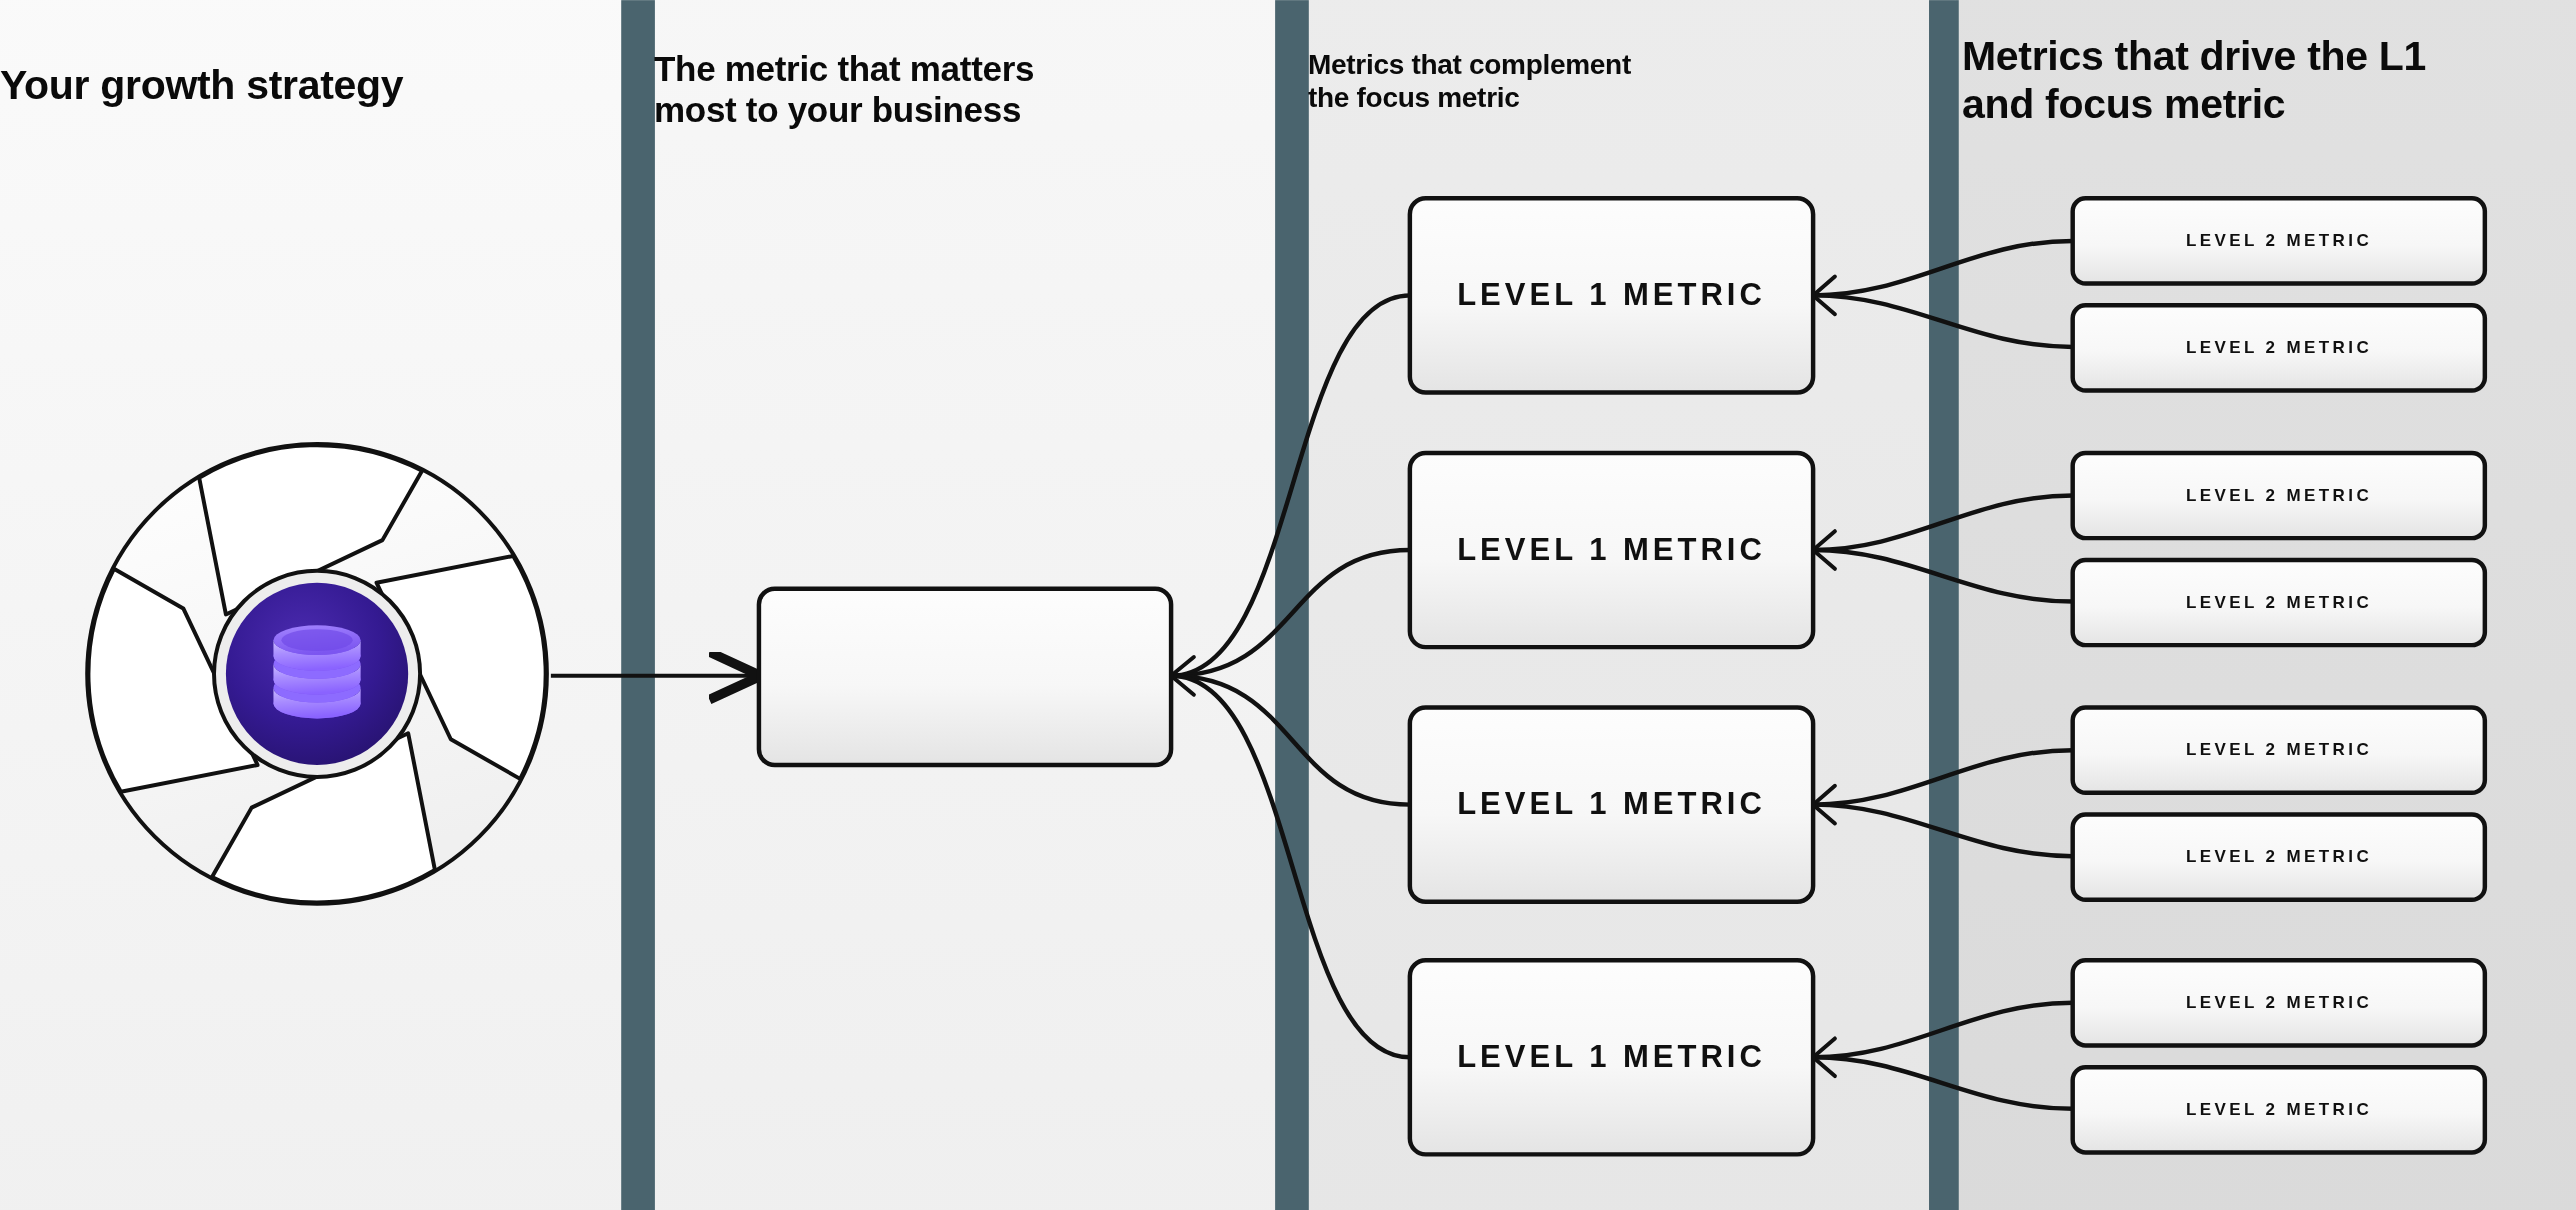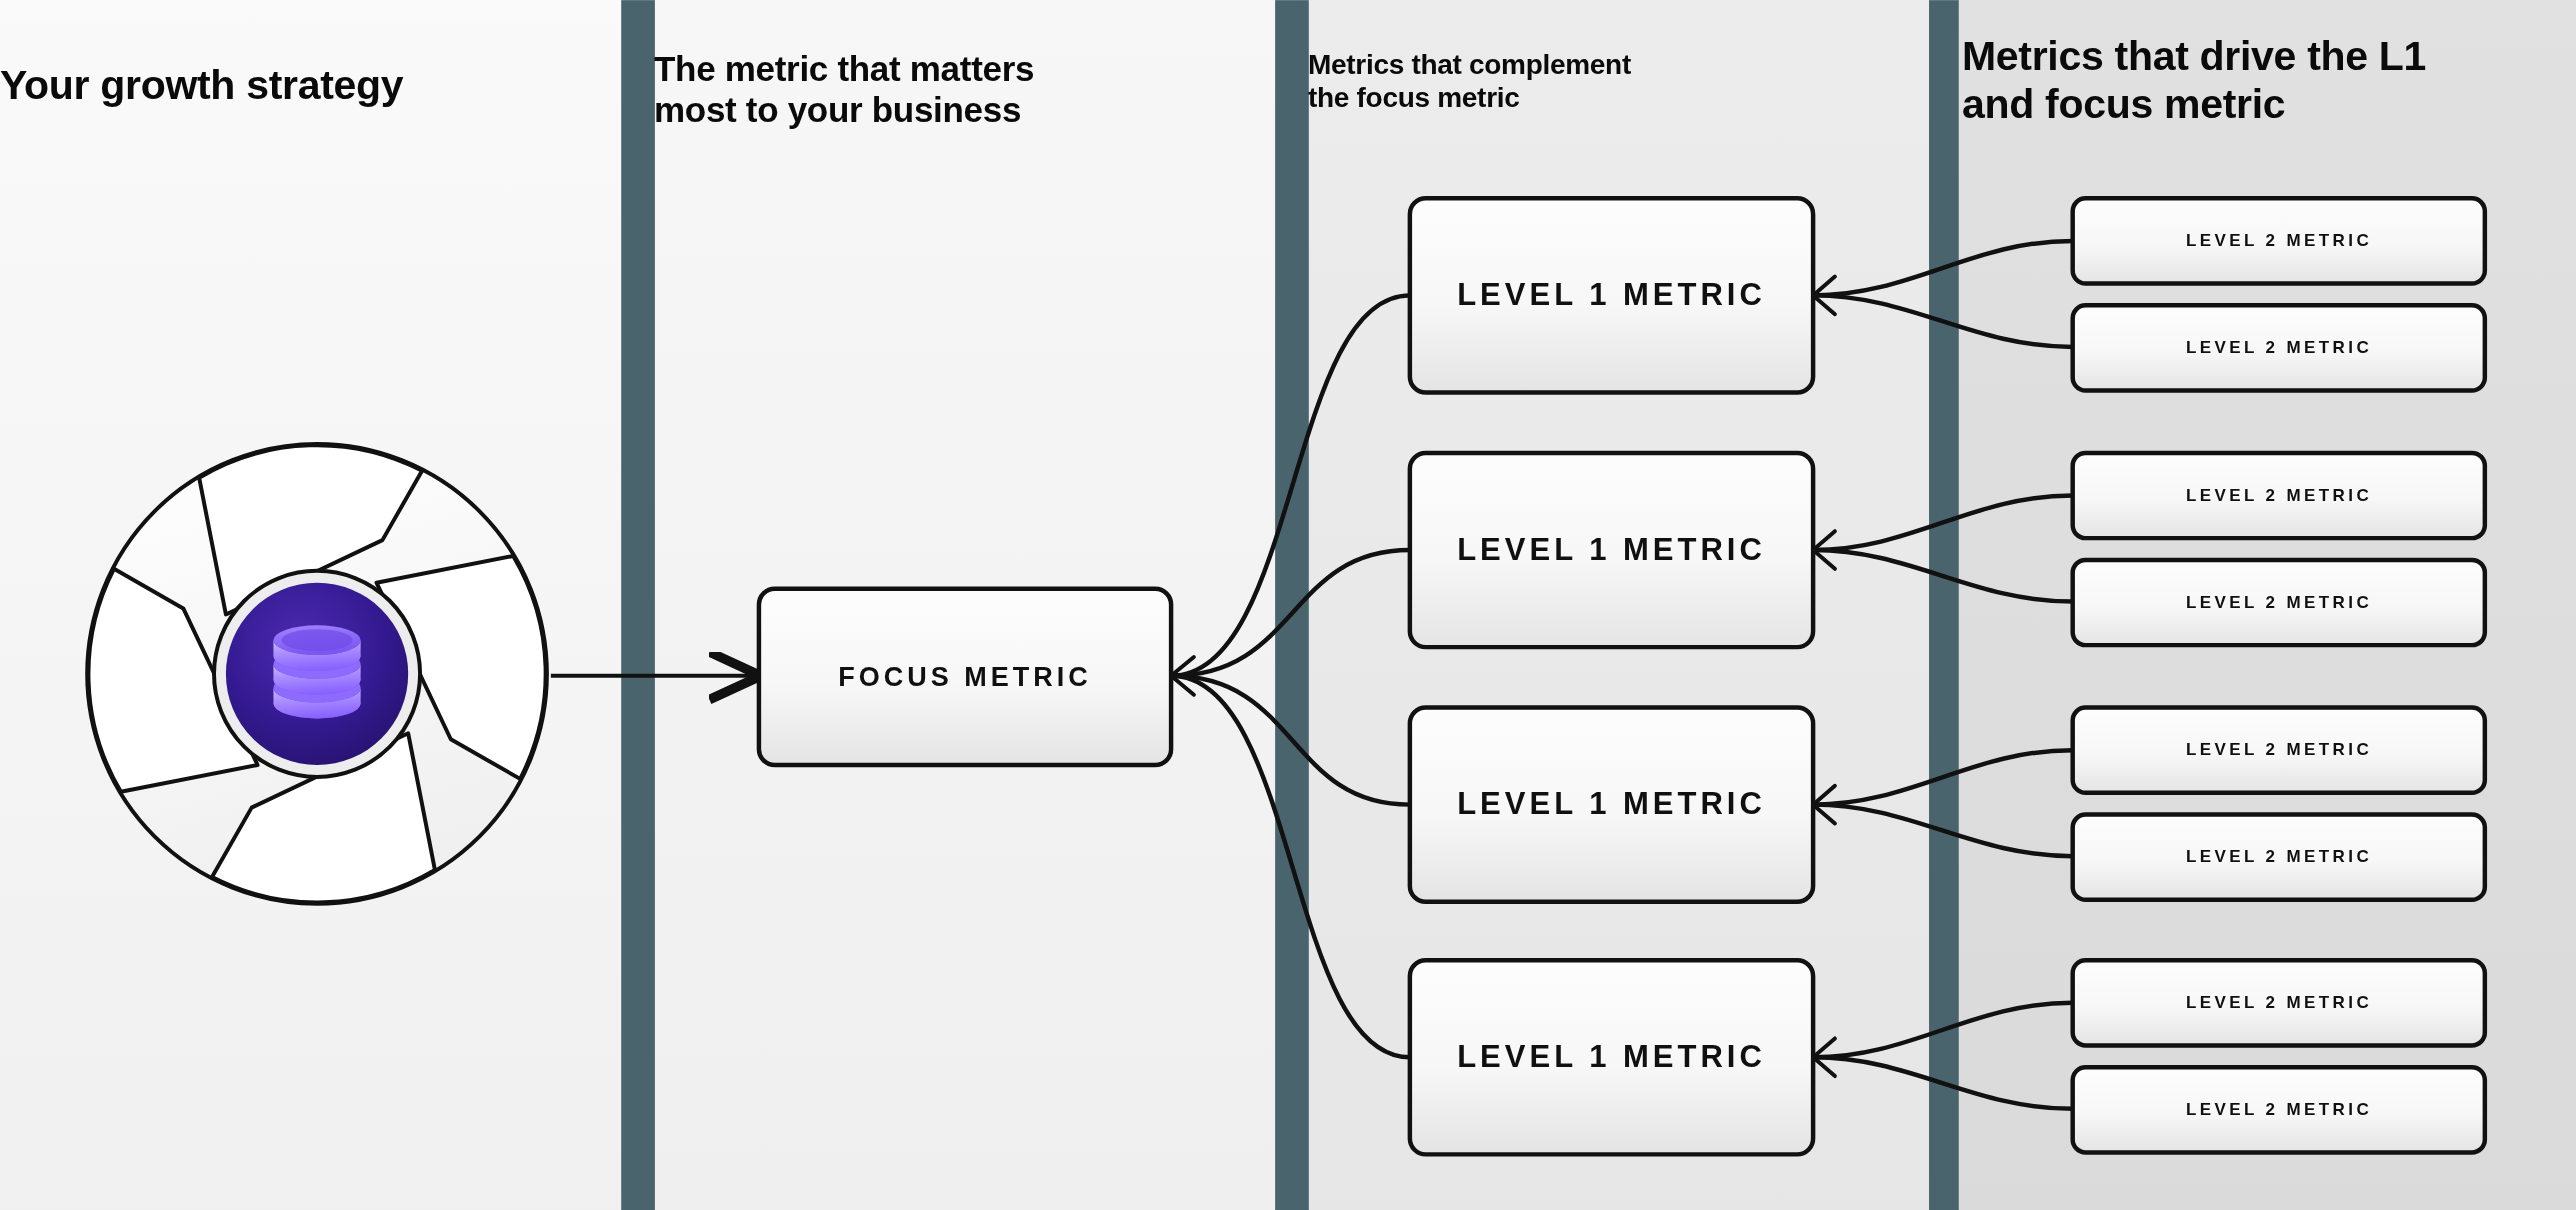--- a/index.html
+++ b/index.html
@@ -216,21 +216,20 @@
   </svg>
 
   <div class="col-title" id="title-col1">Your growth strategy</div>
   <div class="col-title" id="title-col2">The metric that matters
 most to your business</div>
   <div class="col-title" id="title-col3">Metrics that complement
 the focus metric</div>
   <div class="col-title" id="title-col4">Metrics that drive the L1
 and focus metric</div>
 
-  <div class="node-label label-focus" style="left:759px; top:589px; width:412px; height:176px;">FOCUS METRIC</div>
 
   <div class="node-label label-l1" style="left:1410px; top:198px; width:403px; height:194px;">LEVEL 1 METRIC</div>
   <div class="node-label label-l1" style="left:1410px; top:453px; width:403px; height:194px;">LEVEL 1 METRIC</div>
   <div class="node-label label-l1" style="left:1410px; top:707px; width:403px; height:194px;">LEVEL 1 METRIC</div>
   <div class="node-label label-l1" style="left:1410px; top:960px; width:403px; height:194px;">LEVEL 1 METRIC</div>
 
   <div class="node-label label-l2" style="left:2073px; top:198px; width:412px; height:85px;">LEVEL 2 METRIC</div>
   <div class="node-label label-l2" style="left:2073px; top:305px; width:412px; height:85px;">LEVEL 2 METRIC</div>
   <div class="node-label label-l2" style="left:2073px; top:453px; width:412px; height:85px;">LEVEL 2 METRIC</div>
   <div class="node-label label-l2" style="left:2073px; top:560px; width:412px; height:85px;">LEVEL 2 METRIC</div>

